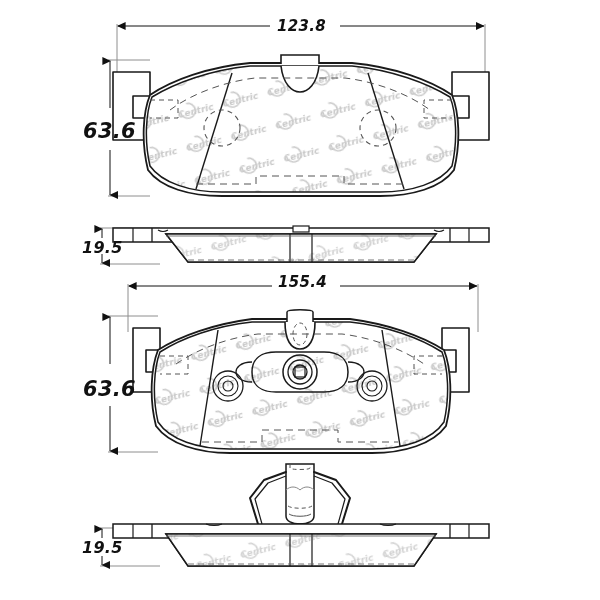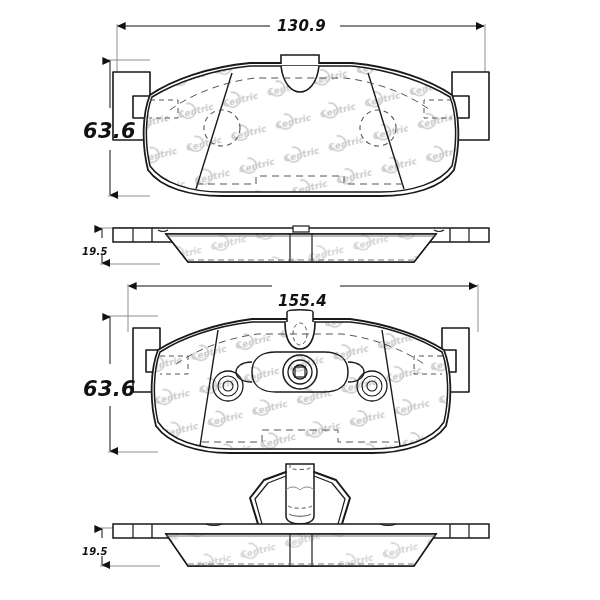--- a/index.html
+++ b/index.html
@@ -30,22 +30,21 @@
     white-space: nowrap;
     letter-spacing: 0.3px;
   }
   .dim-h {
     font-size: 15px;
   }
   .dim-v {
     font-size: 21px;
   }
   .dim-small {
-    font-size: 10px;
-    margin-top: 8px;
+    font-size: 16px;
   }
 </style>
 </head>
 <body>
 
 <div id="page">
 
   <svg id="drawing" viewBox="0 0 600 600">
     <defs>
 
@@ -278,25 +277,25 @@
       <line x1="290" y1="534" x2="290" y2="566" stroke="#1a1a1a" stroke-width="1.2"></line>
       <line x1="312" y1="534" x2="312" y2="566" stroke="#1a1a1a" stroke-width="1.2"></line>
       <path d="M166,536 L436,536" stroke="#666" stroke-width="0.9"></path>
       <path d="M188,564 L414,564" stroke="#666" stroke-width="0.9" stroke-dasharray="6 4"></path>
       <path d="M206,524 a12,6 0 0 0 16,0" fill="none" stroke="#1a1a1a" stroke-width="1.1"></path>
       <path d="M380,524 a12,6 0 0 0 16,0" fill="none" stroke="#1a1a1a" stroke-width="1.1"></path>
     </g>
 
   </svg>
 
-  <div class="dim-label dim-h" style="left:277px; top:17px;">130.9</div>
+  <div class="dim-label dim-h" style="left:277px; top:17px;">123.8</div>
 
   <div class="dim-label dim-v" style="left:83px; top:119px;">63.6</div>
 
   <div class="dim-label dim-small" style="left:82px; top:238px;">19.5</div>
 
-  <div class="dim-label dim-h" style="left:278px; top:292px;">155.4</div>
+  <div class="dim-label dim-h" style="left:278px; top:273px;">155.4</div>
 
   <div class="dim-label dim-v" style="left:83px; top:377px;">63.6</div>
 
   <div class="dim-label dim-small" style="left:82px; top:538px;">19.5</div>
 
 </div>
 
 </body></html>

